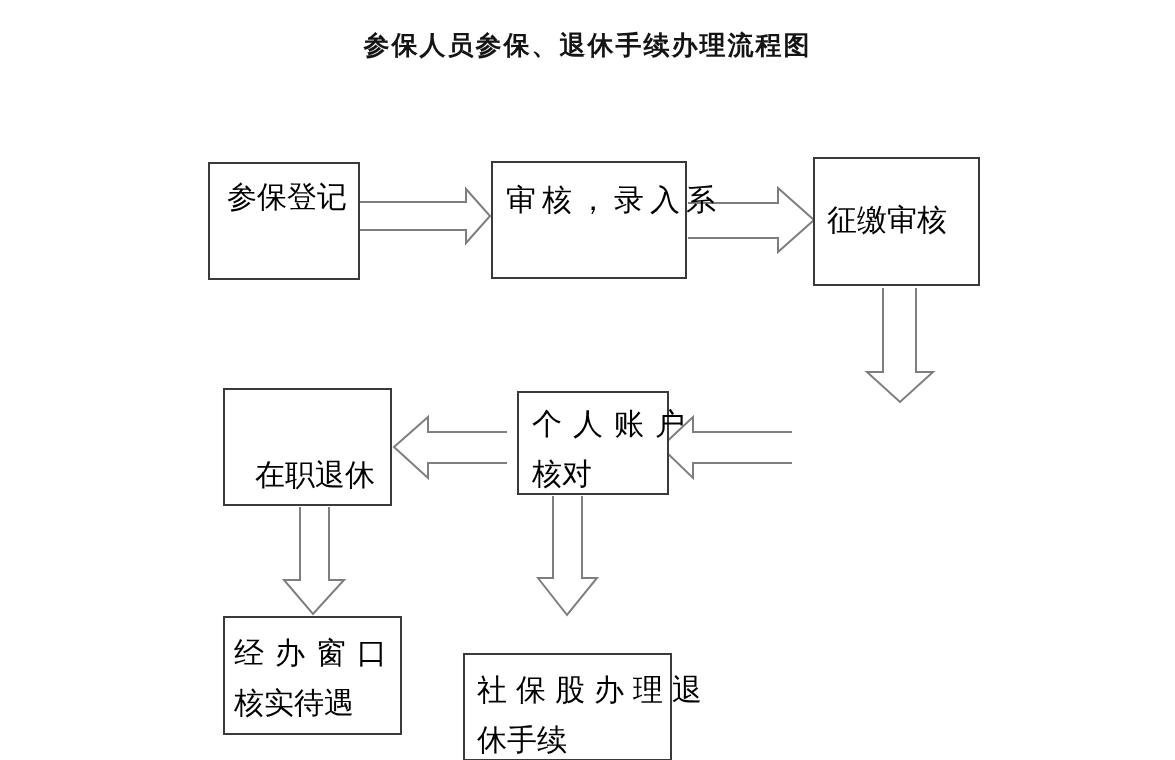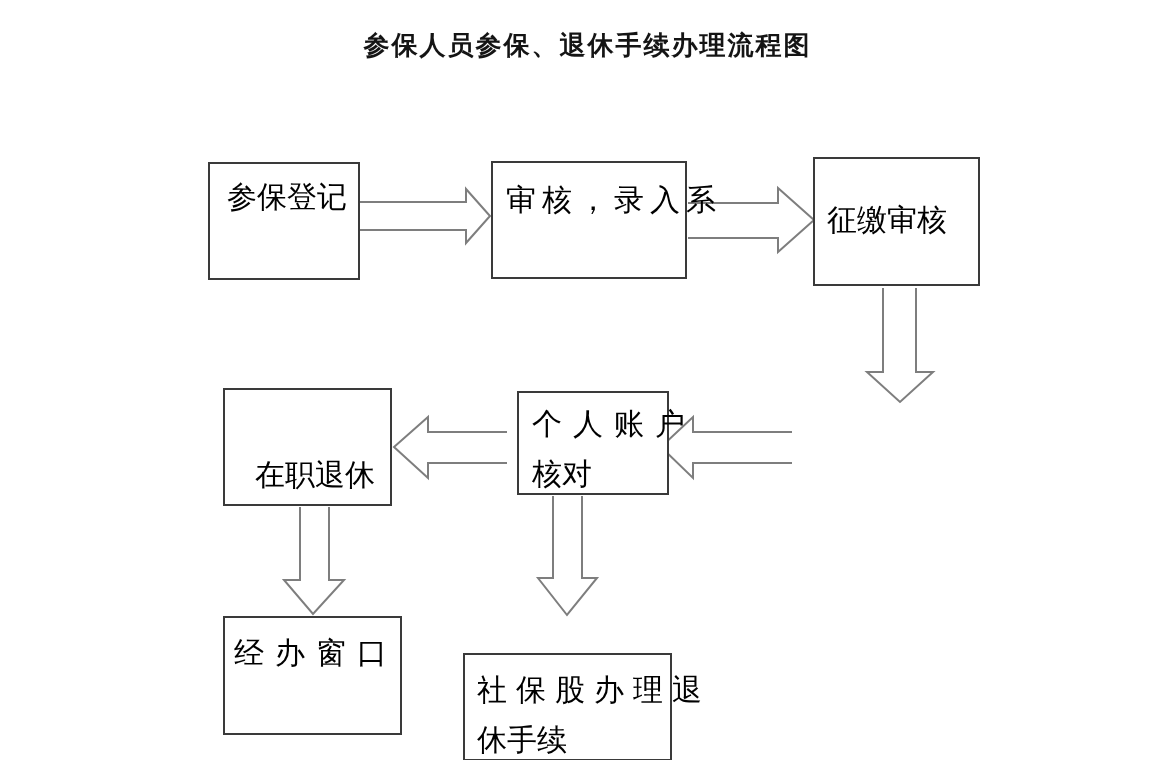--- a/index.html
+++ b/index.html
@@ -94,20 +94,21 @@
     <div class="ln ln1">个人账户</div>
     <div class="ln ln2">核对</div>
   </div>
 
   <div class="node n6">
     <div class="ln ln1">在职退休</div>
   </div>
 
   <div class="node n7">
     <div class="ln ln1">经办窗口</div>
+    <div class="ln ln2">核实待遇</div>
   </div>
 
   <div class="node n8">
     <div class="ln ln1">社保股办理退</div>
     <div class="ln ln2">休手续</div>
   </div>
 
 </div>
 
 </body></html>

